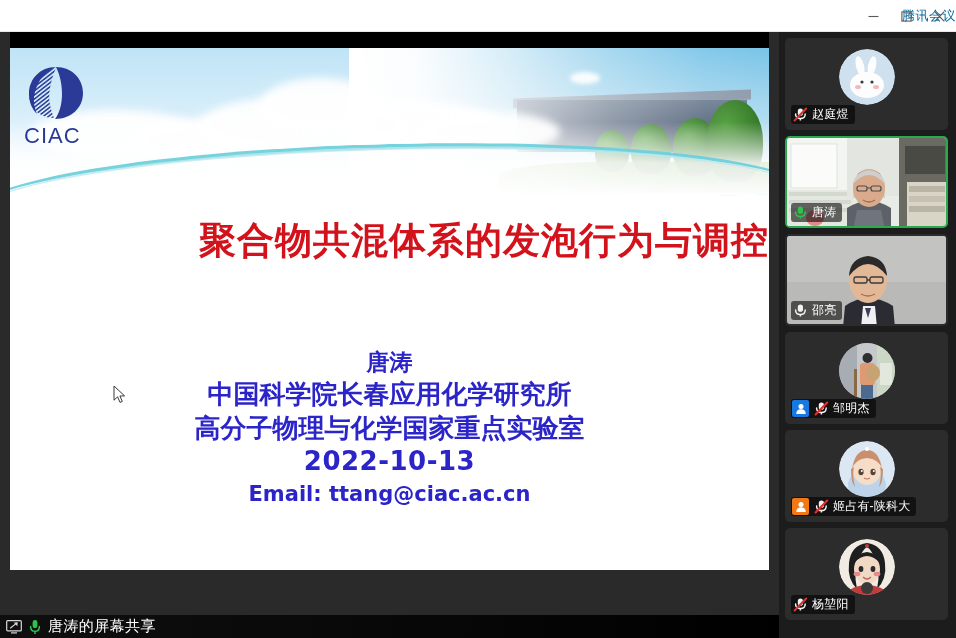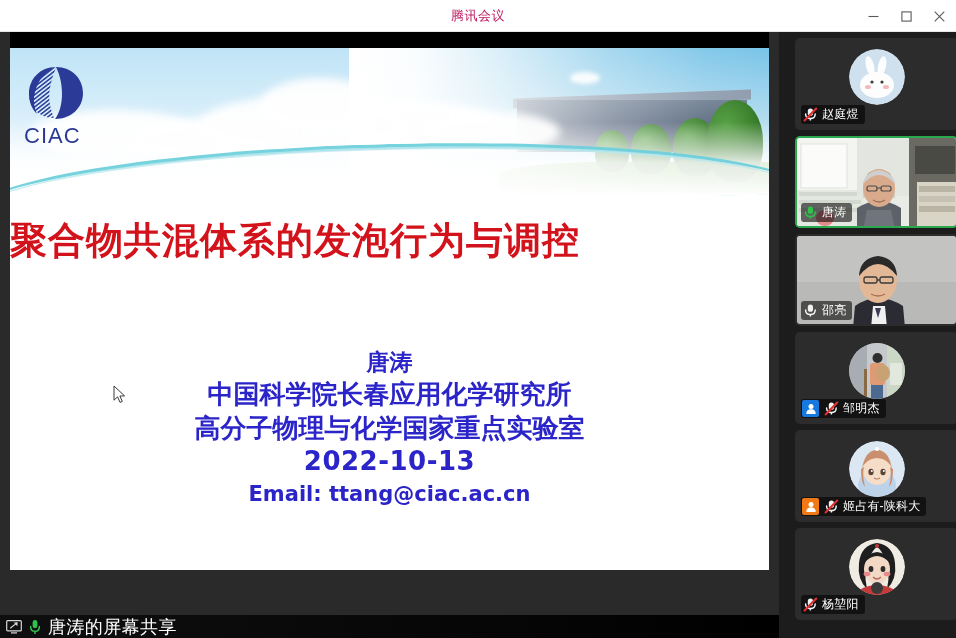--- a/index.html
+++ b/index.html
@@ -25,23 +25,23 @@
     left: 0; top: 0;
     width: 956px; height: 32px;
     background: #ffffff;
     border-bottom: 1px solid #e8e8e8;
     display: flex;
     align-items: center;
   }
   .titlebar-title {
     position: absolute;
     left: 0; right: 0;
-    text-align: center;
+    text-align: right;
     font-size: 13px;
-    color: #be185d;
+    color: #0369a1;
     letter-spacing: 0.5px;
     line-height: 32px;
     pointer-events: none;
   }
   .win-controls {
     position: absolute;
     right: 0; top: 0;
     height: 32px;
     display: flex;
   }
@@ -198,21 +198,21 @@
     letter-spacing: 1px;
     margin-top: 2px;
     line-height: 24px;
   }
 
   
   .slide-title {
     position: absolute;
     left: 0; right: 0;
     top: 168px;
-    text-align: left;
+    text-align: right;
     font-family: "DejaVu Sans", "Liberation Sans", sans-serif;
     font-size: 37px;
     font-weight: bold;
     color: #d3131b;
     letter-spacing: 1px;
     white-space: nowrap;
   }
 
   
   .slide-body {
@@ -244,32 +244,32 @@
     position: absolute;
     left: 0; bottom: 0;
     width: 779px; height: 23px;
     background: linear-gradient(to right, #0f0f0f 0%, #070707 55%, #000000 100%);
     display: flex;
     align-items: center;
     padding-left: 6px;
     gap: 7px;
   }
   .sharebar-label {
-    font-size: 18px;
+    font-size: 15px;
     color: #ffffff;
     letter-spacing: 0.4px;
   }
 
   
   .panel {
     position: absolute;
     left: 779px; top: 32px;
     width: 177px; height: 606px;
     background: #1c1c1c;
-    padding: 6px 8px 0 16px;
+    padding: 6px 8px 0 6px;
   }
   .tile {
     position: relative;
     width: 163px; height: 92px;
     background: #2c2c2c;
     border-radius: 5px;
     margin-bottom: 6px;
     overflow: hidden;
     border: 2px solid transparent;
   }

